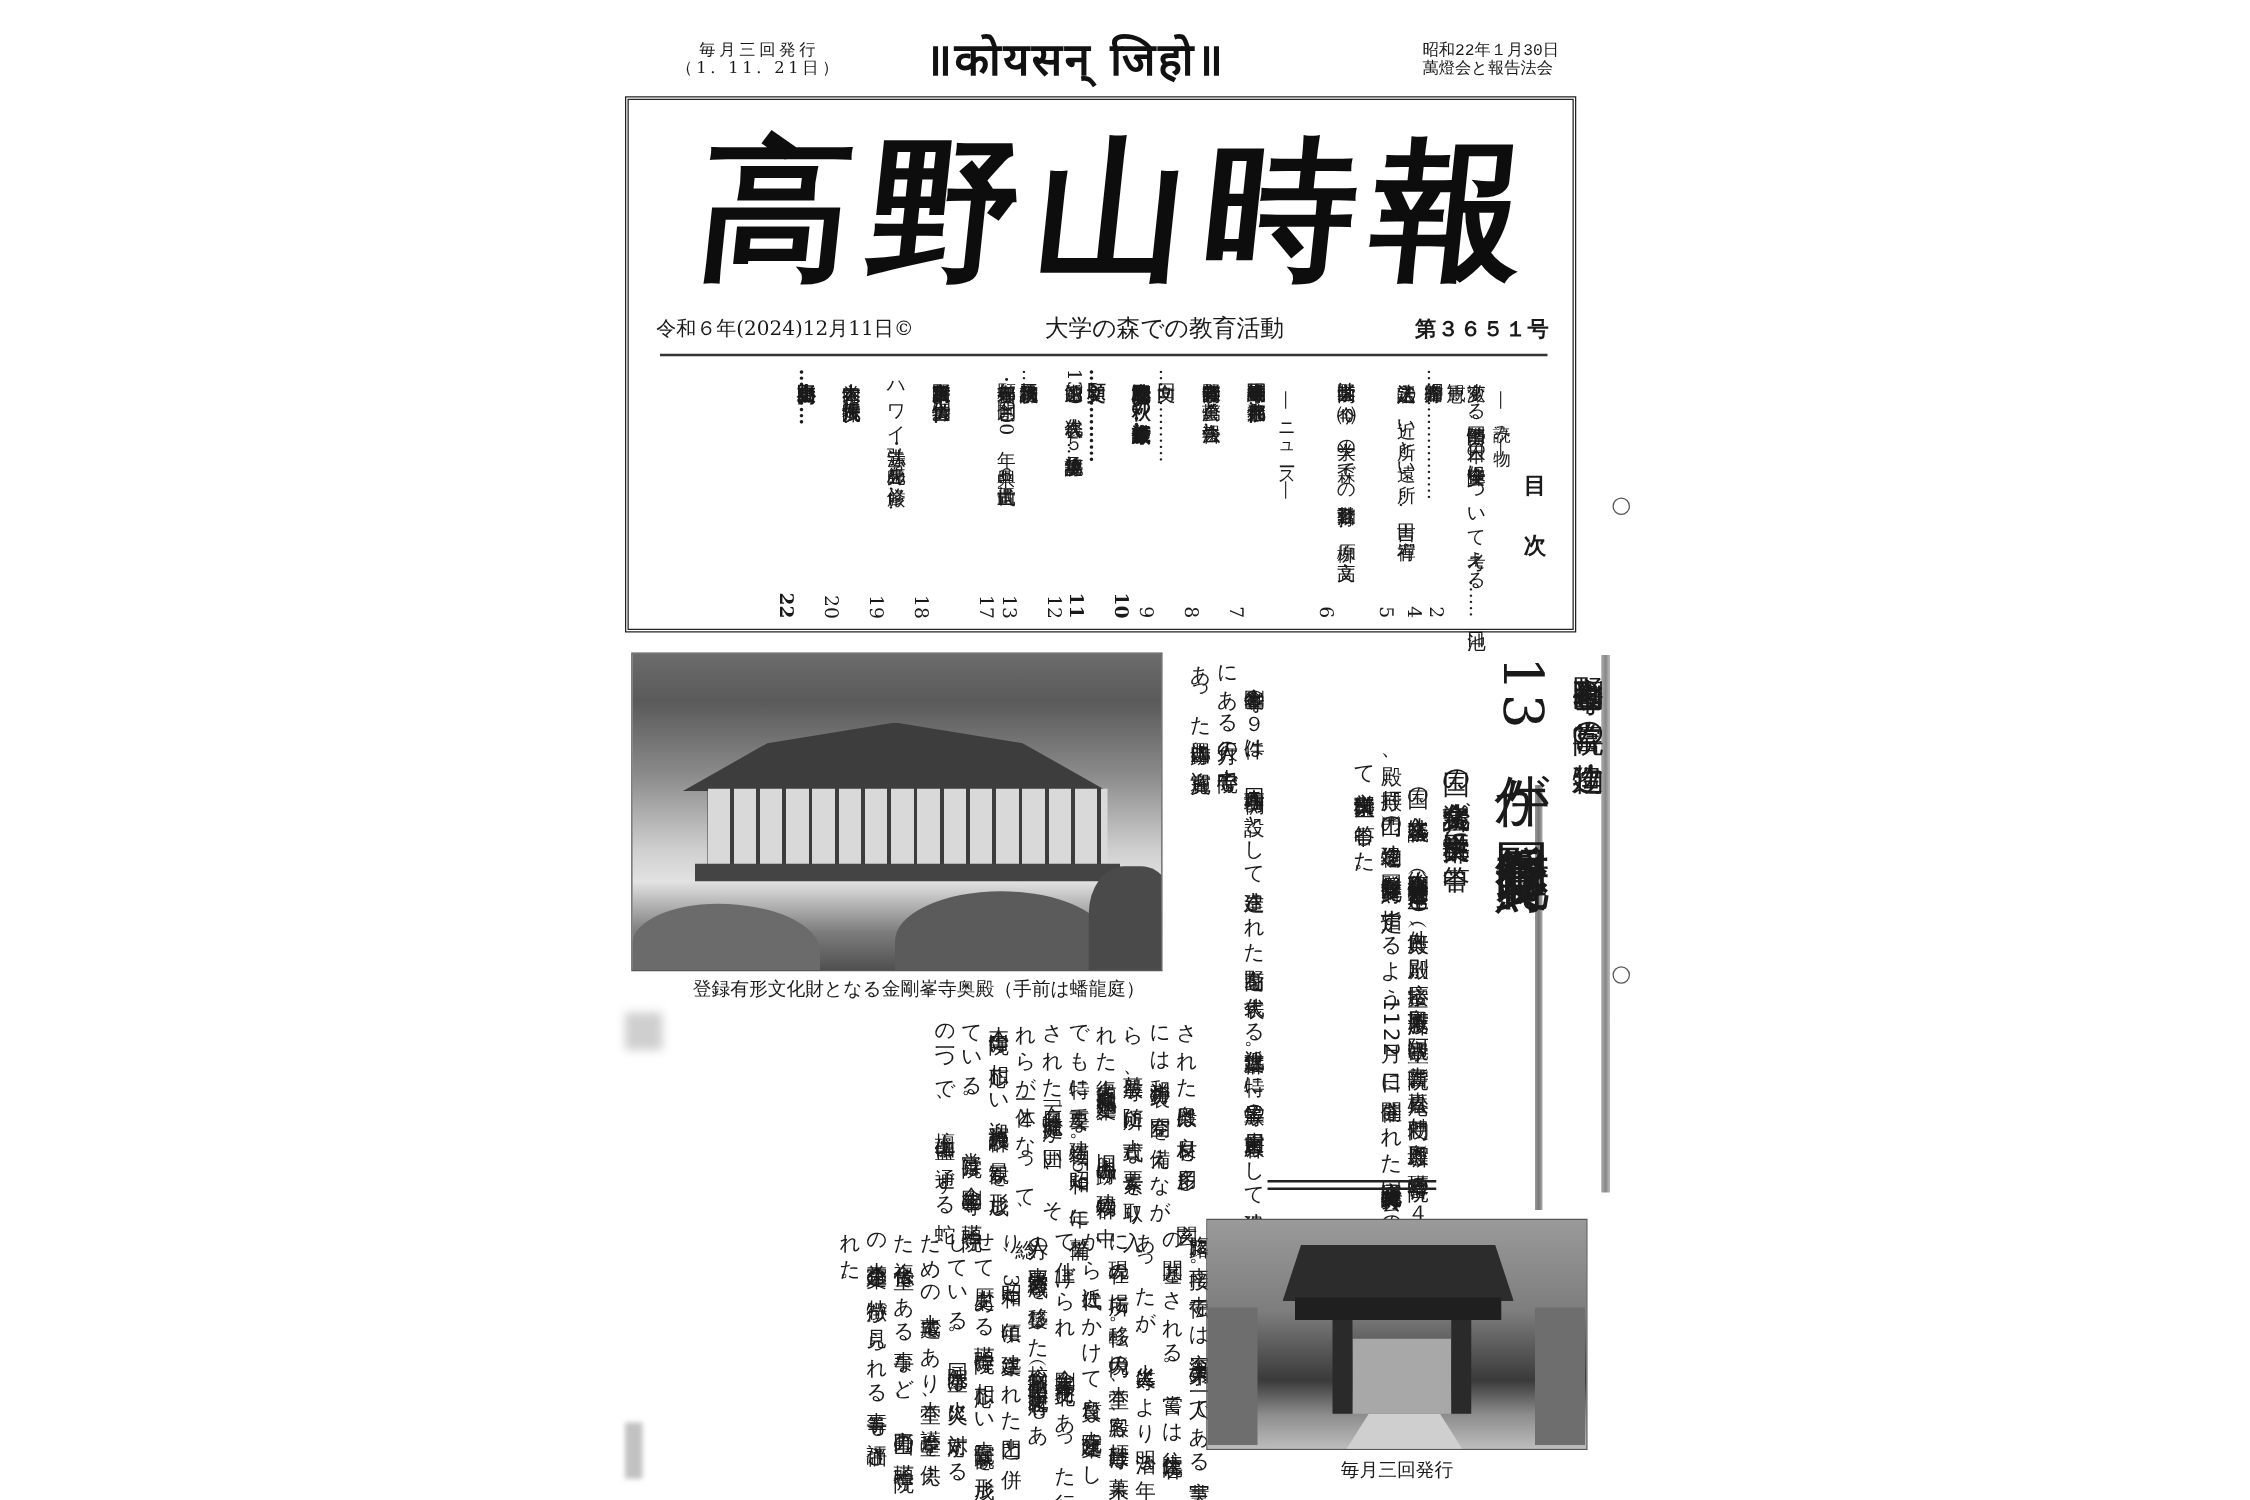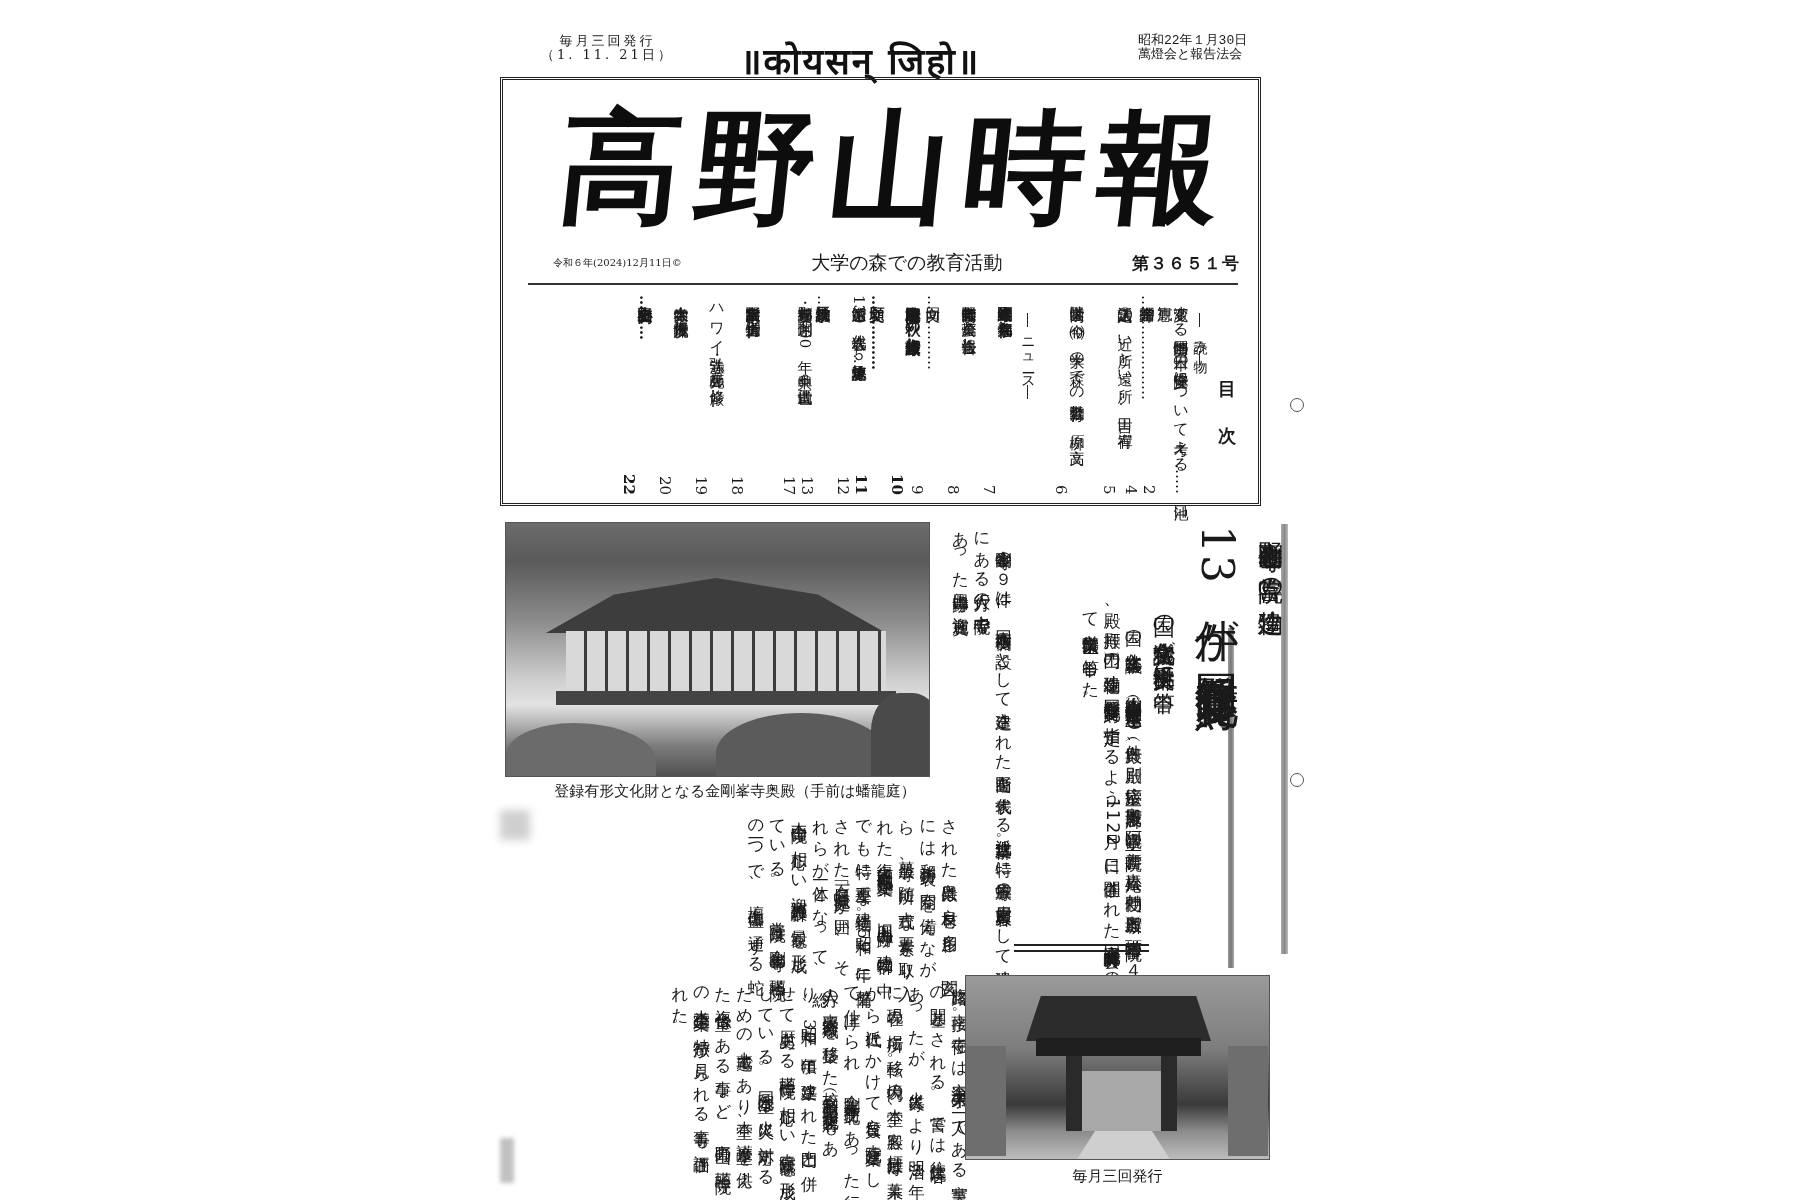--- a/index.html
+++ b/index.html
@@ -5,30 +5,30 @@
   html,body{margin:0;padding:0;}
   body{width:1800px;height:1200px;background:#ffffff;position:relative;overflow:hidden;
        font-family:"DejaVu Serif","Liberation Serif",serif;color:#1a1a1a;}
   .abs{position:absolute;}
   .vt{writing-mode:vertical-rl;text-orientation:upright;}
   .vt-mixed{writing-mode:vertical-rl;}
 
   
   .top-left{left:517px;top:34px;font-size:13px;line-height:14px;text-align:center;letter-spacing:3px;}
   .top-left span{display:block;margin-left:24px;}
-  .sanskrit{left:740px;top:36px;font-size:36px;font-weight:bold;letter-spacing:2px;color:#111;}
+  .sanskrit{left:740px;top:22px;font-size:36px;font-weight:bold;letter-spacing:2px;color:#111;}
   .top-right{left:1138px;top:34px;font-size:13px;line-height:14px;}
   .top-right span{display:block;font-family:Liberation Mono, monospace;}
 
   
   .mast{left:500px;top:77px;width:761px;height:429px;border:3px double #222;box-sizing:border-box;}
   .mast-title{left:560px;top:95px;width:660px;height:150px;display:flex;justify-content:space-between;align-items:center;
        font-size:122px;font-weight:bold;font-family:"DejaVu Serif",serif;color:#0d0d0d;transform:skewX(-6deg);letter-spacing:0;}
   .mast-info{left:525px;top:248px;width:715px;height:30px;display:flex;justify-content:space-between;align-items:center;}
-  .mast-date{font-size:10px;margin-left:28px;}
+  .mast-date{font-size:16px;}
   .mast-feature{font-size:19px;font-family:"DejaVu Sans",sans-serif;}
   .mast-issue{font-size:17px;font-family:"DejaVu Sans",sans-serif;font-weight:bold;letter-spacing:1px;}
   .mast-rule{left:528px;top:283px;width:710px;height:2px;background:#333;}
 
   
   .toc{left:520px;top:295px;width:715px;height:200px;display:flex;flex-direction:row-reverse;gap:0;}
   .toc-col{writing-mode:vertical-rl;font-size:15px;line-height:16px;height:200px;display:flex;flex-direction:column;}
   .toc-heading{font-size:18px;font-weight:bold;letter-spacing:14px;padding-top:72px;margin-left:10px;}
   .toc-section{font-size:14px;letter-spacing:2px;padding-top:18px;margin-left:4px;}
   .toc-page{margin-top:auto;}

